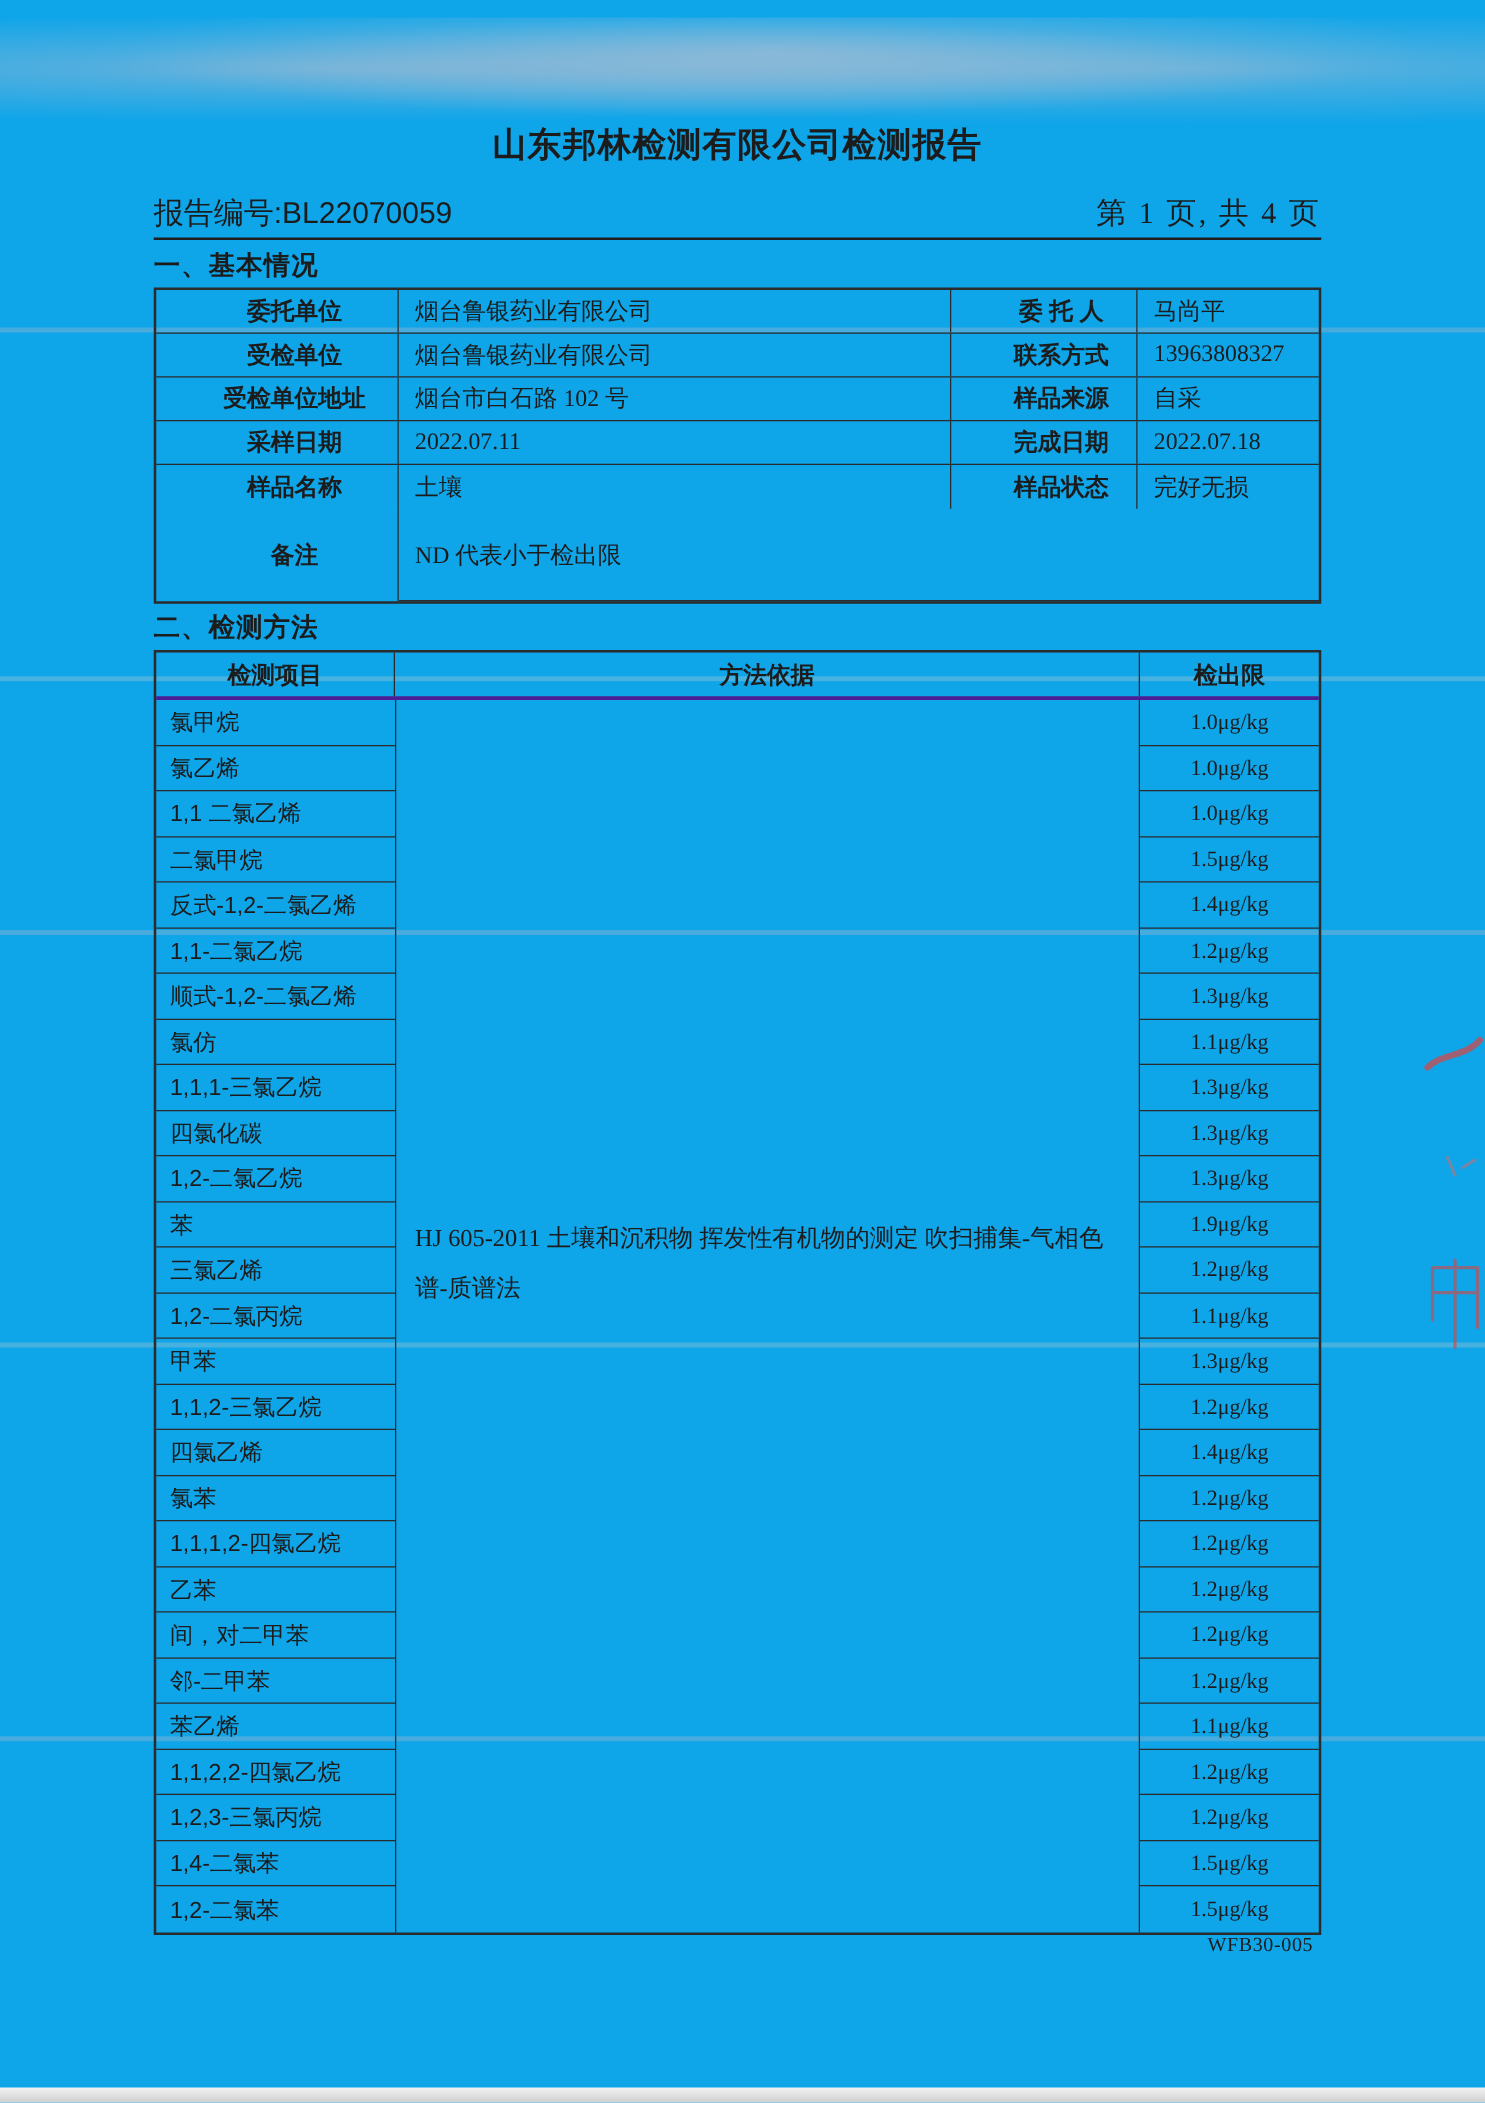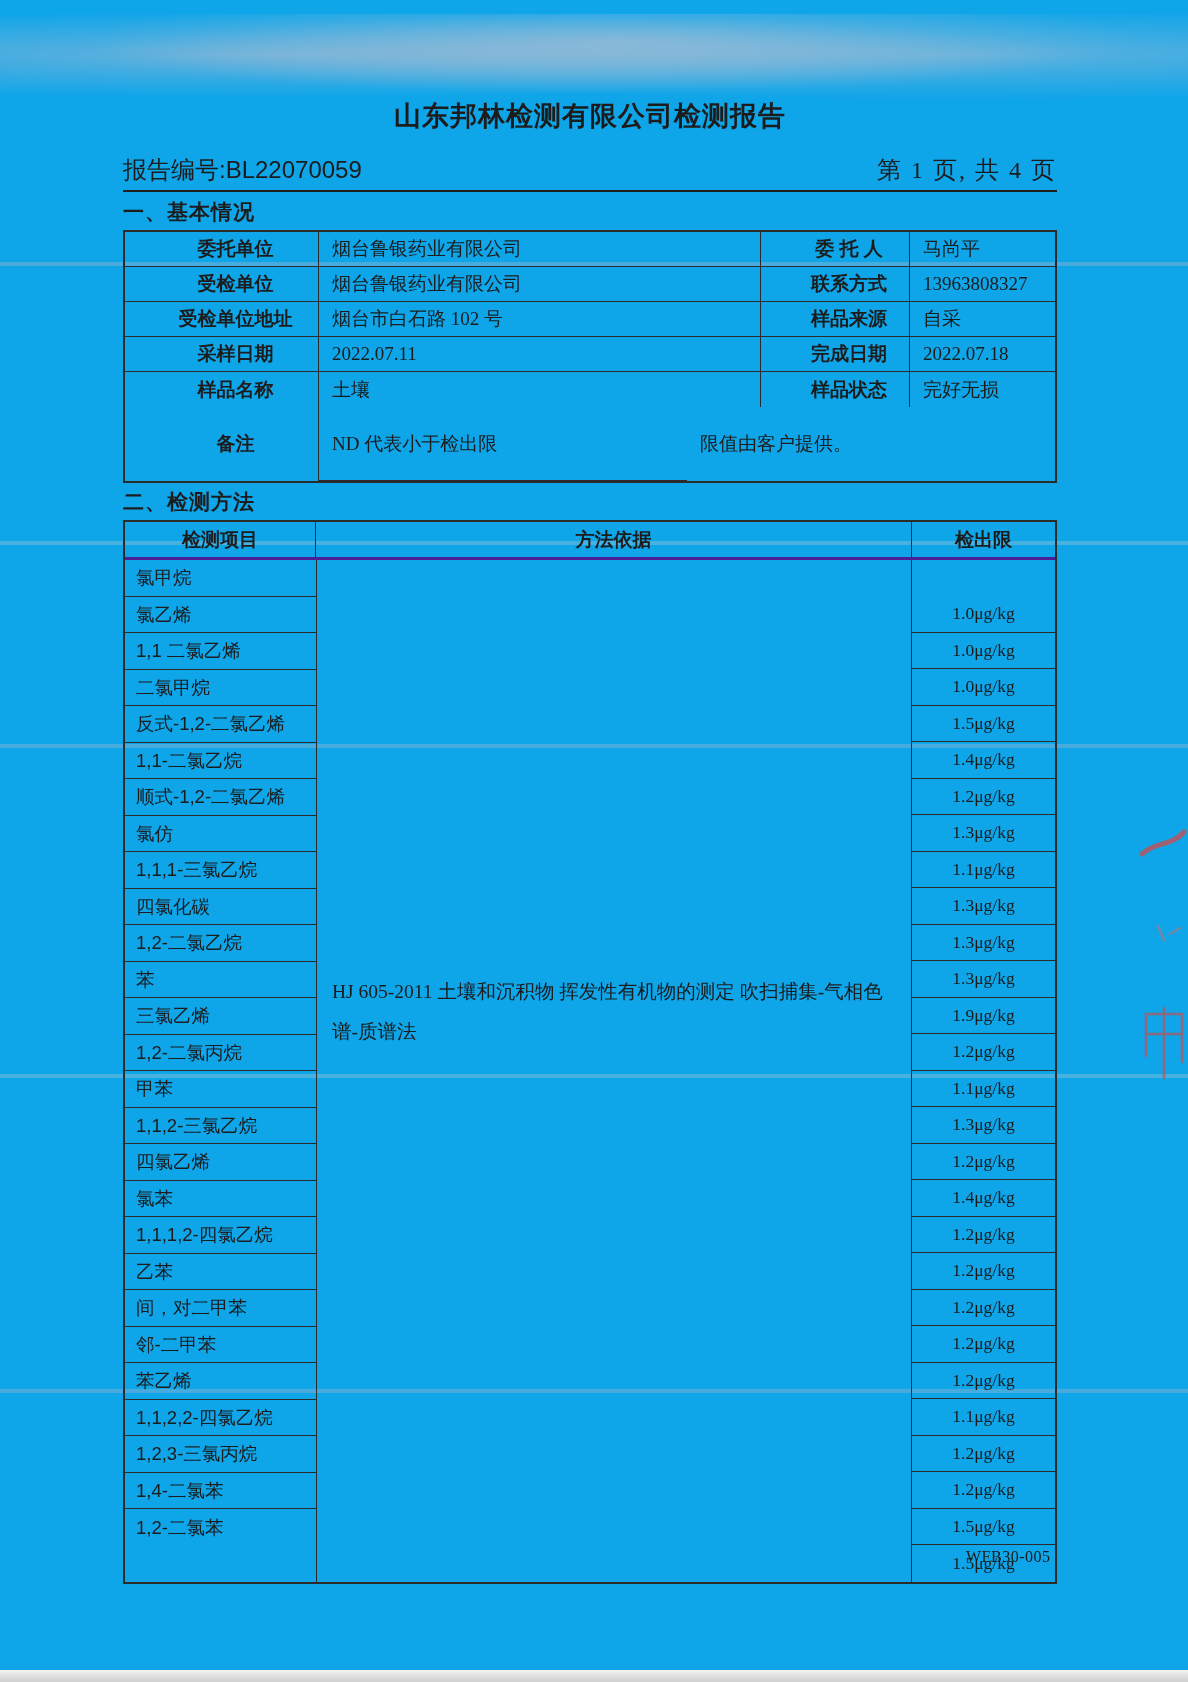--- a/index.html
+++ b/index.html
@@ -65,21 +65,21 @@
   .mt-body { display:flex; }
   .mt-items { width:191px; }
   .mt-cell { height:36.5px; display:flex; align-items:center;
              border-bottom:1px solid #2b2b2b; font-size:18.5px; padding-left:11px; }
   .mt-items .mt-cell:last-child, .mt-limits .mt-cell:last-child { border-bottom:none; }
   .mt-method { width:596px; border-left:1px solid #2b2b2b; border-right:1px solid #2b2b2b;
                position:relative;padding-left:47px; }
   .method-text { position:absolute; top:412px; left:15px; right:12px;
                  font-size:19.5px; line-height:40px;
                  font-family:"Liberation Serif", serif; }
-  .mt-limits { flex:1;margin-top:36px; }
+  .mt-limits { flex:1; }
   .mt-cell.limit { justify-content:center; padding-left:0;
                    font-size:17.5px; font-family:"Liberation Serif", serif; }
 
   .footer-code { position:absolute; left:966px; top:1548px; font-size:16px;
                  font-family:"Liberation Serif", serif; letter-spacing:.5px; }
 </style>
 </head>
 <body>
 
 <div class="page">
@@ -139,21 +139,20 @@
             <div class="cell lab w1">样品名称</div>
             <div class="cell val w2">土壤</div>
             <div class="cell lab w3">样品状态</div>
             <div class="cell val w4">完好无损</div>
           </div>
         </div>
       <div class="info-row remark-row">
         <div class="cell lab w1">备注</div>
         <div class="remark-val">
           <div class="remark-sub">ND 代表小于检出限</div>
-          <div class="remark-sub">限值由客户提供。</div>
         </div>
       </div>
     </div>
 
     <div class="sec-heading" style="top:488px">二、检测方法</div>
 
     <div class="method-table">
       <div class="mt-header">
         <div class="mt-h cw1">检测项目</div>
         <div class="mt-h cw2">方法依据</div>

